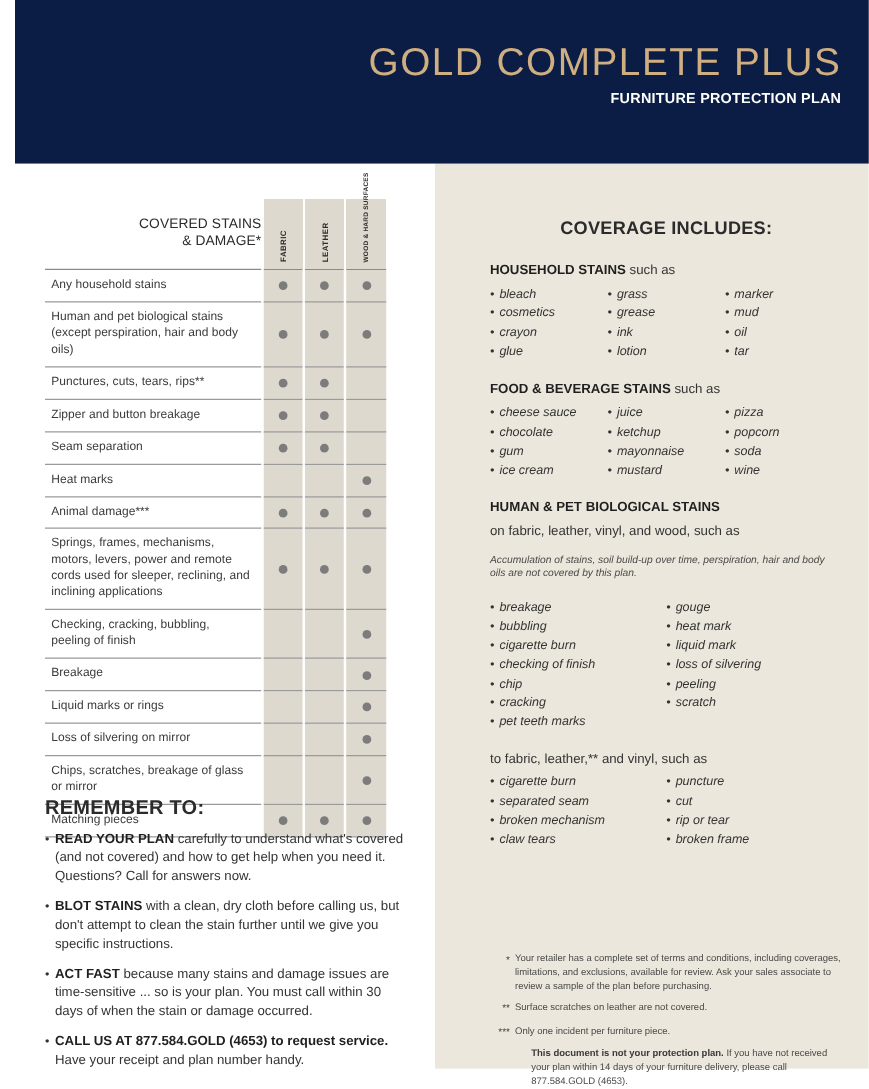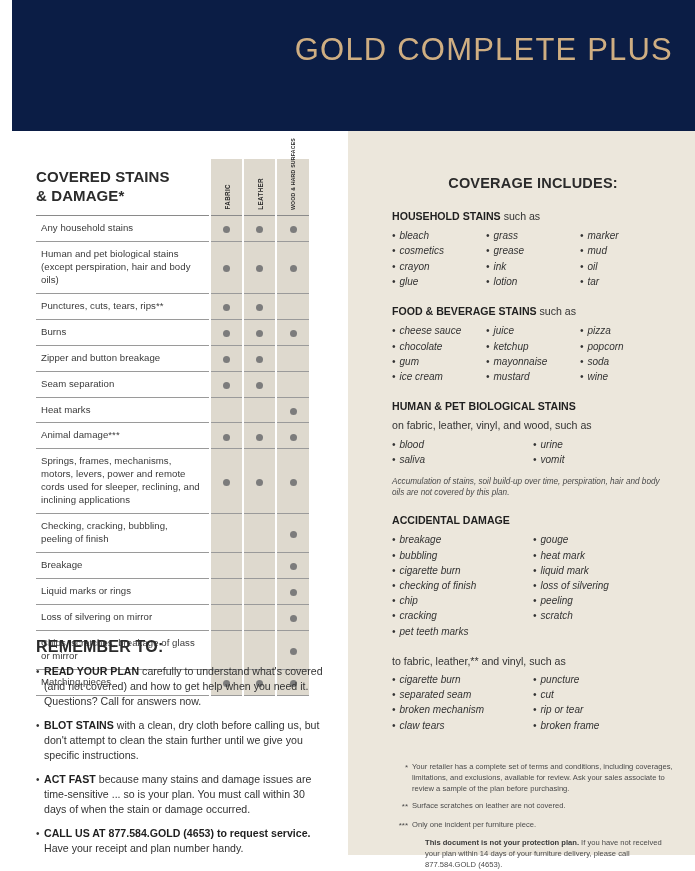--- a/index.html
+++ b/index.html
@@ -56,22 +56,22 @@
   table.cov{border-collapse:collapse;width:273px;table-layout:fixed;}
   table.cov col.c-label{width:174px;}
   table.cov col.c-col{width:33px;}
   table.cov th,table.cov td{padding:0;vertical-align:middle;}
   .hdr-row th{
     height:56px;
     border-bottom:1.6px solid #8a8a8a;
     vertical-align:bottom;
   }
   .hdr-title{
-    font-size:15px;font-weight:bold;color:#2b2b2b;
-    line-height:1.25;text-align:left;padding-bottom:6px;
+    font-size:11px;font-weight:normal;color:#2b2b2b;
+    line-height:1.25;text-align:right;padding-bottom:6px;
     letter-spacing:.1px;
   }
   .vcol{
     background:#ded9ce;
     position:relative;
     border-left:2px solid #ffffff;
   }
   .vcol .vtxt{
     position:absolute;left:0;bottom:5px;width:33px;height:50px;
     display:flex;align-items:flex-end;justify-content:center;
@@ -150,20 +150,21 @@
   .fn-indent b{font-weight:bold;color:#3a3a3a;}
 </style>
 <style>ul.cols li.empty::before{content:""; margin:0;}</style></head>
 <body>
 
 <div class="page">
 
   <div class="banner">
     <div class="banner-inner">
       <div class="banner-title">GOLD COMPLETE PLUS</div>
+      <div class="banner-sub">FURNITURE PROTECTION PLAN</div>
     </div>
   </div>
 
   <div class="left-panel">
 
     <div class="tbl-wrap">
       <table class="cov">
         <colgroup>
           <col class="c-label">
             <col class="c-col">
@@ -206,26 +207,20 @@
               <td class="cell"><span class="dot"></span></td>
               <td class="cell"><span class="dot"></span></td>
             </tr>
             <tr class="r">
               <td class="lbl">Punctures, cuts, tears, rips**</td>
               <td class="cell"><span class="dot"></span></td>
               <td class="cell"><span class="dot"></span></td>
               <td class="cell"><span class="dot off"></span></td>
             </tr>
             <tr class="r">
-              <td class="lbl">Burns</td>
-              <td class="cell"><span class="dot"></span></td>
-              <td class="cell"><span class="dot"></span></td>
-              <td class="cell"><span class="dot"></span></td>
-            </tr>
-            <tr class="r">
               <td class="lbl">Zipper and button breakage</td>
               <td class="cell"><span class="dot"></span></td>
               <td class="cell"><span class="dot"></span></td>
               <td class="cell"><span class="dot off"></span></td>
             </tr>
             <tr class="r">
               <td class="lbl">Seam separation</td>
               <td class="cell"><span class="dot"></span></td>
               <td class="cell"><span class="dot"></span></td>
               <td class="cell"><span class="dot off"></span></td>
@@ -347,30 +342,23 @@
             <li>mayonnaise</li>
             <li>soda</li>
             <li>ice cream</li>
             <li>mustard</li>
             <li>wine</li>
           </ul>
         </div>
         <div class="grp">
           <div class="grp-head"><b>HUMAN &amp; PET BIOLOGICAL STAINS</b><span></span></div>
           <div class="grp-sub">on fabric, leather, vinyl, and wood, such as</div>
-          <ul class="cols c2">
-            <li>blood</li>
-            <li>urine</li>
-            <li>saliva</li>
-            <li>vomit</li>
-          </ul>
           <div class="note-i">Accumulation of stains, soil build-up over time, perspiration, hair and body oils are not covered by this plan.</div>
         </div>
         <div class="grp">
-          <div class="grp-head"><b>ACCIDENTAL DAMAGE</b><span></span></div>
           <ul class="cols c2">
             <li>breakage</li>
             <li>gouge</li>
             <li>bubbling</li>
             <li>heat mark</li>
             <li>cigarette burn</li>
             <li>liquid mark</li>
             <li>checking of finish</li>
             <li>loss of silvering</li>
             <li>chip</li>

